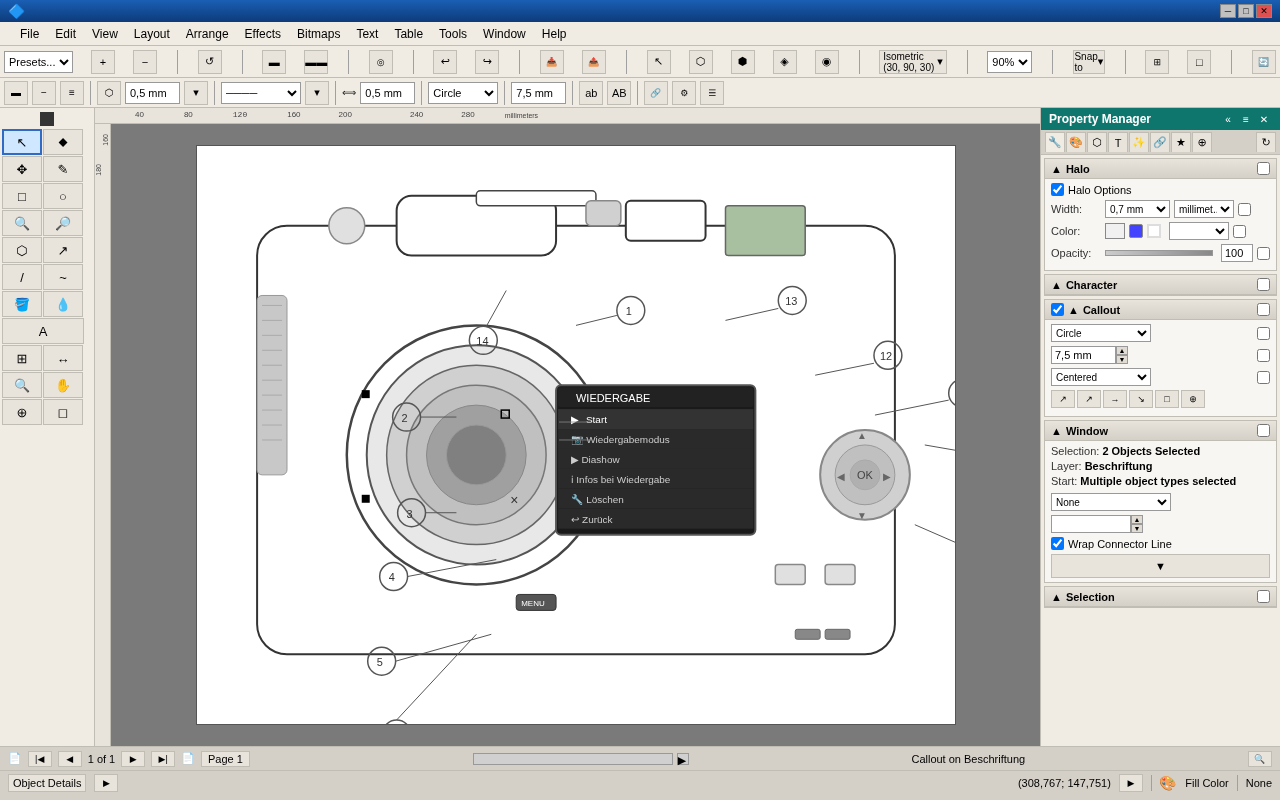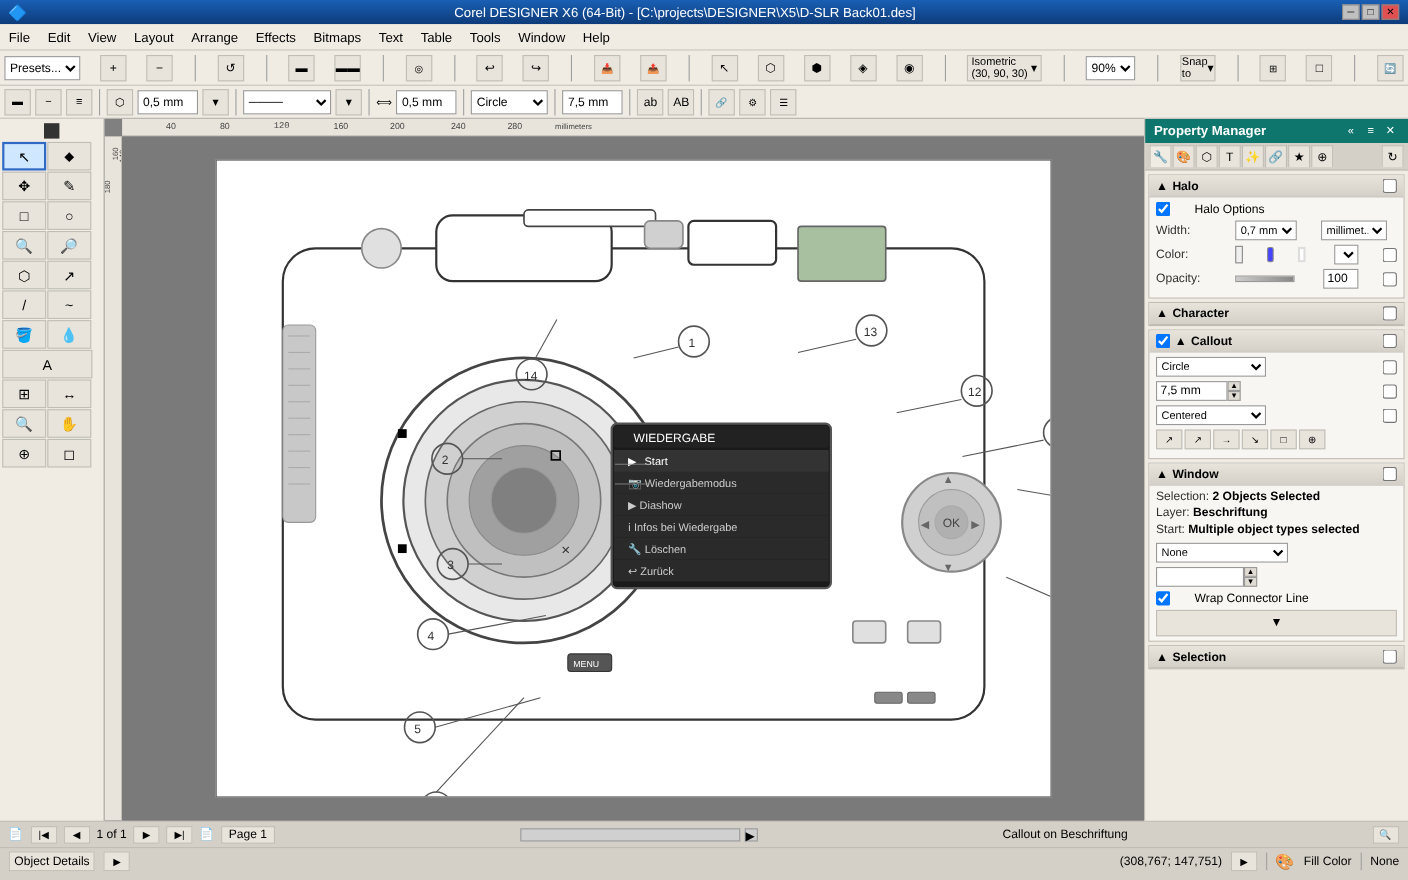--- a/index.html
+++ b/index.html
@@ -28,21 +28,21 @@
     }
     #title-bar .win-btn.close { background: #e05050; }
 
     
     #menu-bar {
       height: 24px;
       background: #f0ece4;
       display: flex;
       align-items: center;
       border-bottom: 1px solid #c0bdb5;
-      padding: 0 0;
+      padding: 0 12px;
     }
     .menu-item {
       padding: 2px 8px;
       cursor: pointer;
       font-size: 12px;
       color: #000;
     }
 
     
     #toolbar1 {
@@ -109,21 +109,21 @@
     .tool-btn.active { background: #d0e8ff; border: 2px solid #316ac5; }
 
     
     #canvas-area {
       flex: 1;
       background: #808080;
       overflow: hidden;
       position: relative;
     }
     #ruler-top {
-      position: absolute; top: 0; left: 16px; right: 0; height: 16px;
+      position: absolute; top: 0; left: 0; right: 0; height: 16px;
       background: #e8e4dc; border-bottom: 1px solid #c0bdb5;
       font-size: 8px; color: #444;
       display: flex; align-items: flex-end; padding-bottom: 4px;
       overflow: hidden;
     }
     #ruler-left {
       position: absolute; top: 16px; left: 0; width: 16px; bottom: 0;
       background: #e8e4dc; border-right: 1px solid #c0bdb5;
       font-size: 8px; color: #444; overflow: hidden;
     }
@@ -189,21 +189,21 @@
       display: flex;
       align-items: center;
       justify-content: space-between;
       cursor: pointer;
       font-size: 11px;
       font-weight: bold;
       border-bottom: 1px solid #c0bdb5;
     }
     .pm-section-content { padding: 4px 6px; }
     .pm-row {
-      display: flex; align-items: center; margin-bottom: 4px; gap: 22px;
+      display: flex; align-items: center; margin-bottom: 4px; gap: 4px;
     }
     .pm-label { font-size: 11px; color: #333; min-width: 50px; }
     .pm-input {
       height: 18px; border: 1px solid #999; padding: 0 3px;
       font-size: 11px; background: white;
     }
     .pm-select {
       height: 18px; border: 1px solid #999; font-size: 10px; background: white;
     }
     .pm-checkbox { width: 13px; height: 13px; }
@@ -253,21 +253,20 @@
       gap: 8px;
     }
   </style>
 </head>
 <body>
 
 <div id="title-bar">
   <div style="display:flex;align-items:center;gap:4px;">
     <span style="font-size:14px;">🔷</span>
   </div>
-  <div class="title-text">Corel DESIGNER X6 (64-Bit) - [C:\projects\DESIGNER\X5\D-SLR Back01.des]</div>
   <div class="win-controls">
     <div class="win-btn">─</div>
     <div class="win-btn">□</div>
     <div class="win-btn close">✕</div>
   </div>
 </div>
 
 <div id="menu-bar">
   <div class="menu-item">File</div>
   <div class="menu-item">Edit</div>
@@ -408,21 +407,21 @@
   </div>
 
   <div id="canvas-area">
     <div id="ruler-top">
       <span style="margin-left:10px;"></span>
       <span style="margin-left:30px;">40</span>
       <span style="margin-left:40px;">80</span>
       <span style="margin-left:40px;font-family:Liberation Mono, monospace;">120</span>
       <span style="margin-left:40px;">160</span>
       <span style="margin-left:38px;">200</span>
-      <span style="margin-left:42px;">240</span>
+      <span style="margin-left:58px;">240</span>
       <span style="margin-left:38px;">280</span>
       <span style="margin-left:30px;font-size:7px;">millimeters</span>
     </div>
     <div id="ruler-left">
       <div style="writing-mode:vertical-rl;transform:rotate(180deg);font-size:7px;color:#444;margin-top:10px;">
         <span>180</span><br>
         <span style="margin-top:30px;display:block;">160</span>
         <span style="margin-top:28px;display:block;">140</span>
         
         

